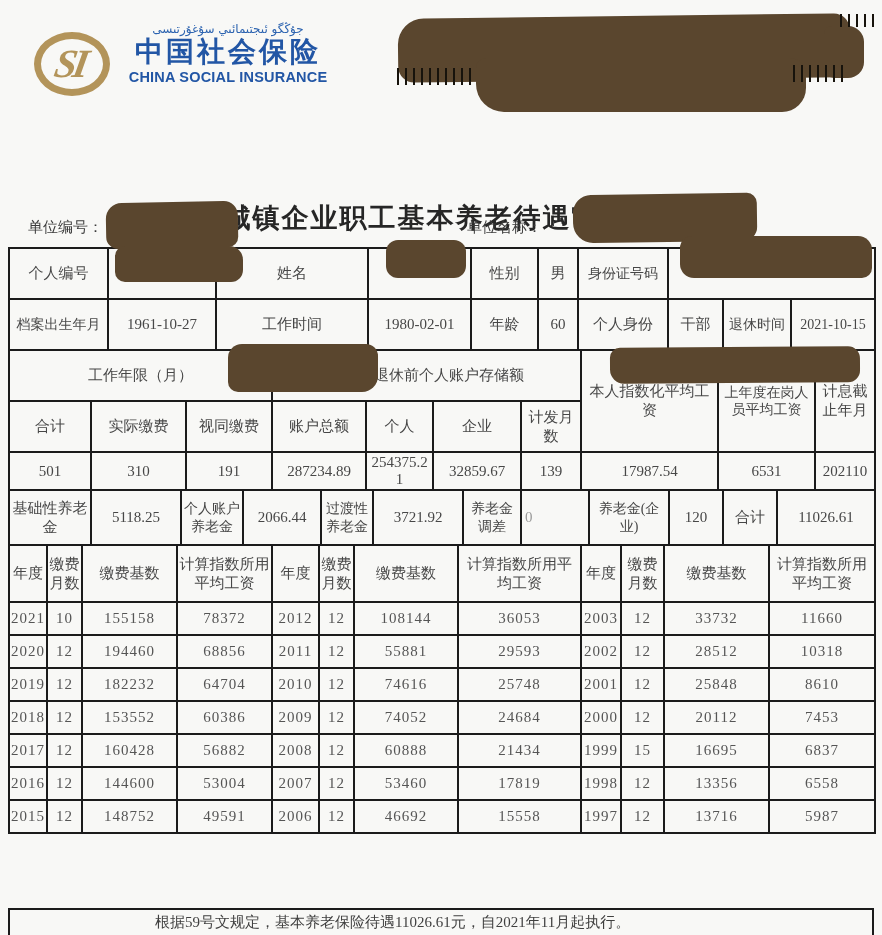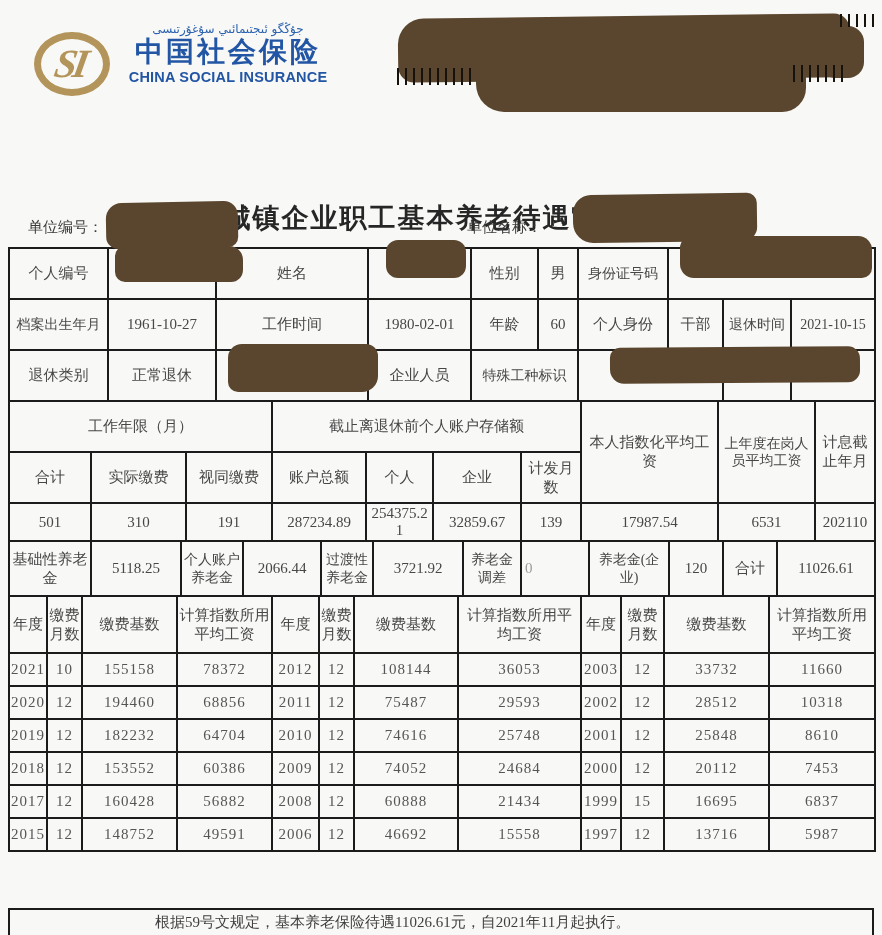--- a/index.html
+++ b/index.html
@@ -149,44 +149,20 @@
       <td>年龄</td>
       <td>60</td>
       <td>个人身份</td>
       <td>干部</td>
       <td class="small">退休时间</td>
       <td class="small">2021-10-15</td>
     </tr>
   </tbody>
     </table>
 
-  <table>
-    <colgroup>
-        <col style="width:99px">
-        <col style="width:108px">
-        <col style="width:152px">
-        <col style="width:103px">
-        <col style="width:107px">
-        <col style="width:145px">
-        <col style="width:68px">
-        <col style="width:84px">
-      </colgroup>
-    <tbody>
-        <tr class="h35">
-      <td>退休类别</td>
-      <td>正常退休</td>
-      <td>退休人员类别</td>
-      <td>企业人员</td>
-      <td class="small">特殊工种标识</td>
-      <td></td>
-      <td>建账年月</td>
-      <td>199601</td>
-    </tr>
-  </tbody>
-    </table>
 
 
   <table>
     <colgroup>
         <col style="width:82px">
         <col style="width:95px">
         <col style="width:86px">
         <col style="width:94px">
         <col style="width:67px">
         <col style="width:88px">
@@ -306,21 +282,21 @@
           <td>33732</td>
           <td>11660</td>
         </tr>
         <tr class="yrow">
           <td>2020</td>
           <td>12</td>
           <td>194460</td>
           <td>68856</td>
           <td>2011</td>
           <td>12</td>
-          <td>75487</td>
+          <td>55881</td>
           <td>29593</td>
           <td>2002</td>
           <td>12</td>
           <td>28512</td>
           <td>10318</td>
         </tr>
         <tr class="yrow">
           <td>2019</td>
           <td>12</td>
           <td>182232</td>
@@ -354,20 +330,34 @@
           <td>160428</td>
           <td>56882</td>
           <td>2008</td>
           <td>12</td>
           <td>60888</td>
           <td>21434</td>
           <td>1999</td>
           <td>15</td>
           <td>16695</td>
           <td>6837</td>
+        </tr>
+        <tr class="yrow">
+          <td>2016</td>
+          <td>12</td>
+          <td>144600</td>
+          <td>53004</td>
+          <td>2007</td>
+          <td>12</td>
+          <td>53460</td>
+          <td>17819</td>
+          <td>1998</td>
+          <td>12</td>
+          <td>13356</td>
+          <td>6558</td>
         </tr>
         <tr class="yrow">
           <td>2015</td>
           <td>12</td>
           <td>148752</td>
           <td>49591</td>
           <td>2006</td>
           <td>12</td>
           <td>46692</td>
           <td>15558</td>

